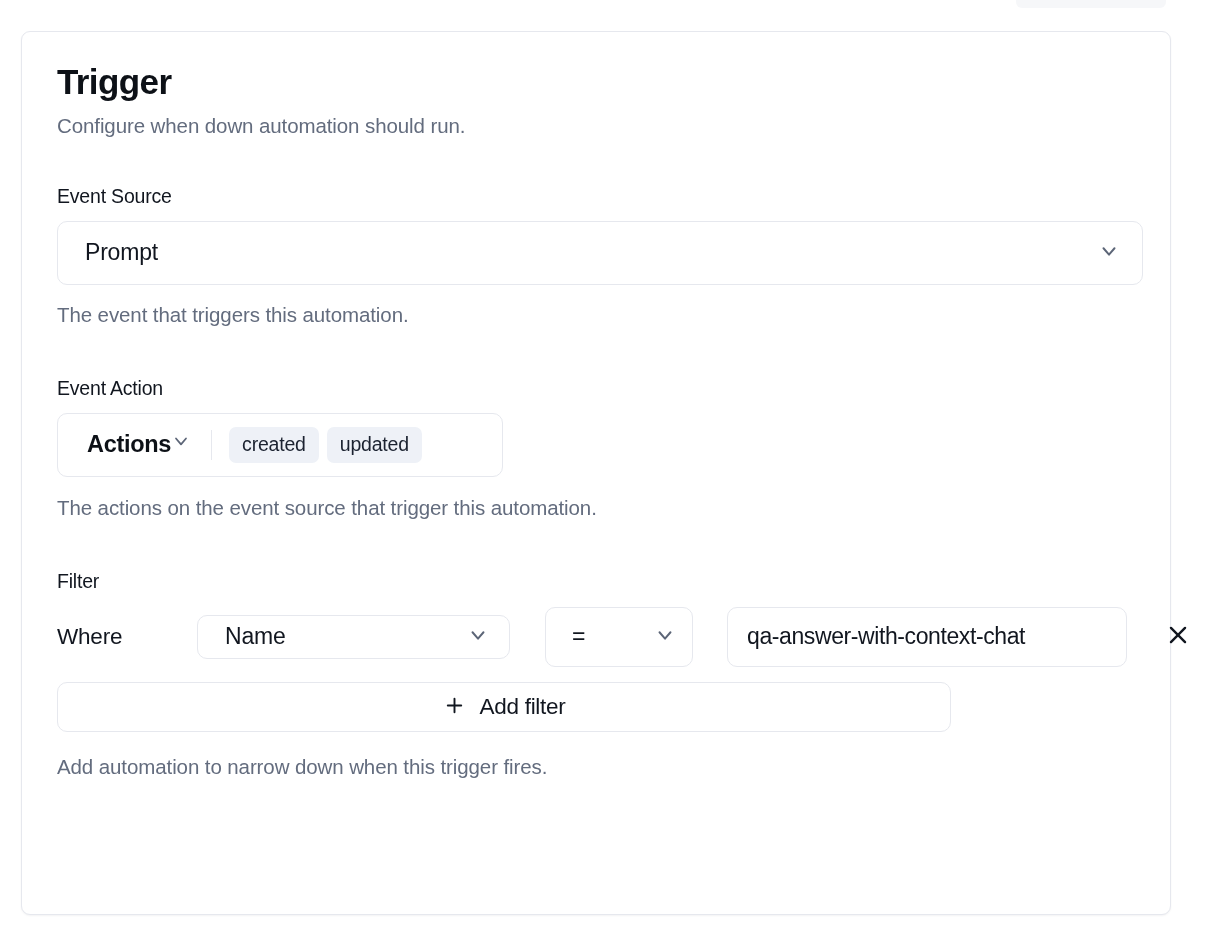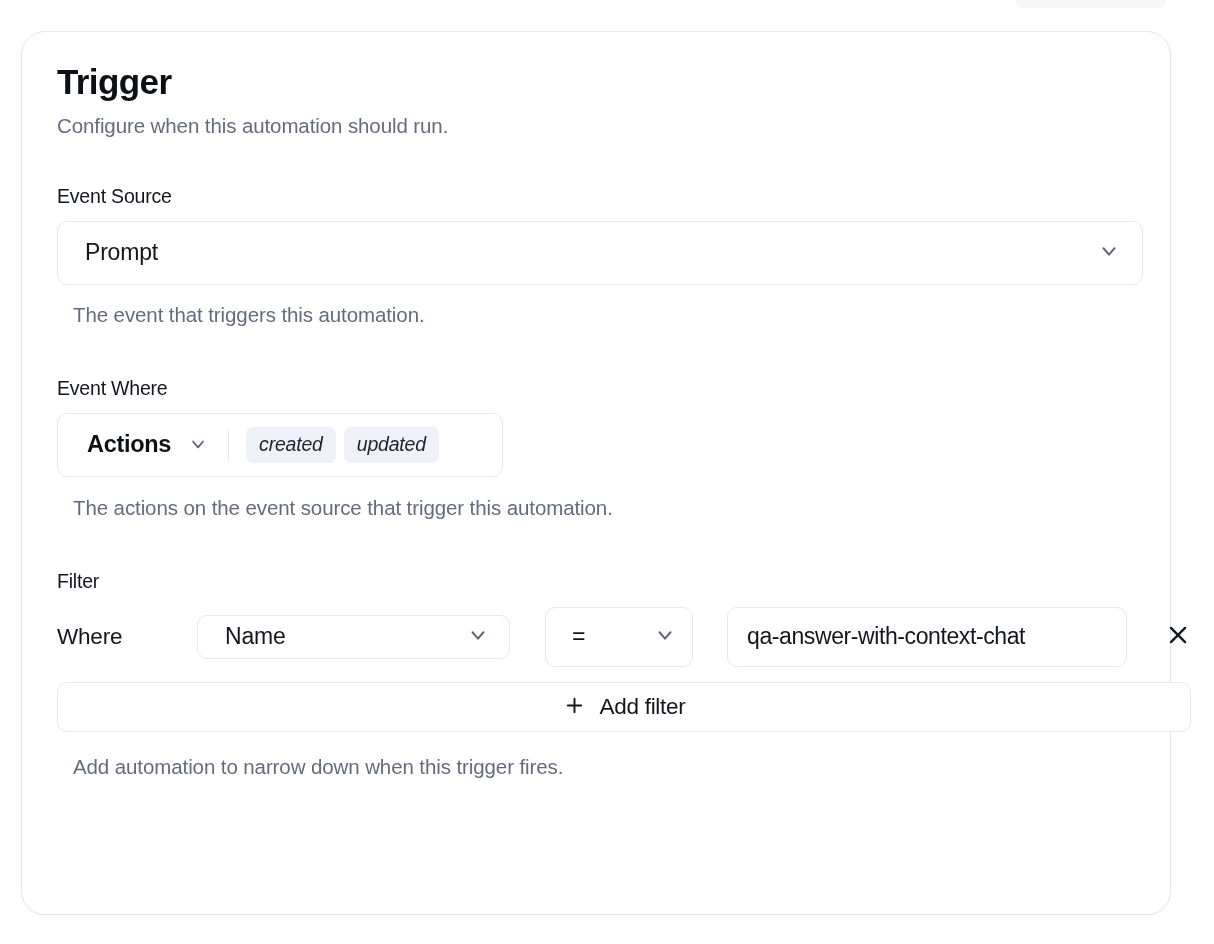--- a/index.html
+++ b/index.html
@@ -30,21 +30,21 @@
 
   .card {
     position: absolute;
     left: 21px;
     top: 31px;
     width: 1150px;
     height: 884px;
     box-sizing: border-box;
     background: #ffffff;
     border: 1px solid #e6e8ee;
-    border-radius: 24px;
+    border-radius: 9px;
     box-shadow: 0 1px 2px rgba(16, 24, 40, .05);
     padding: 30px 34px 0 35px;
   }
 
   .card-title {
     margin: 0;
     font-size: 35px;
     line-height: 1.15;
     font-weight: 700;
     letter-spacing: -0.6px;
@@ -61,21 +61,20 @@
   .field-label {
     font-size: 19.5px;
     font-weight: 400;
     color: #11161f;
     letter-spacing: -0.2px;
   }
   .helper {
     font-size: 20.5px;
     color: #636c7e;
     letter-spacing: -0.1px;
-    margin-left: 16px;
   }
 
   .section-event-source { margin-top: 46px; }
   .section-event-action  { margin-top: 50px; }
   .section-filter        { margin-top: 50px; }
 
   
   .control {
     box-sizing: border-box;
     background: #fff;
@@ -107,42 +106,40 @@
   
   .action-combo {
     margin-top: 13px;
     width: 446px;
     height: 64px;
     padding: 0 0 0 29px;
     gap: 0;
   }
   .action-trigger {
     display: flex;
-    align-items: flex-end;
-    gap: 17px;
+    align-items: flex-start;
     cursor: pointer;
   }
   .action-trigger .label {
     font-size: 23.5px;
     font-weight: 700;
     color: #0d1117;
     letter-spacing: -0.3px;
   }
   .combo-divider {
     width: 1px;
     height: 30px;
     background: #e6e8ee;
     margin: 0 17px 0 20px;
     flex: none;
   }
   .chips {
     display: flex;
     align-items: center;
     gap: 8px;
-    font-style: italic;
   }
   .chip {
     background: #eef1f7;
     border-radius: 7px;
     padding: 8px 13px 9px;
     font-size: 19.5px;
     color: #1b2230;
     letter-spacing: -0.2px;
     line-height: 1;
   }
@@ -211,21 +208,21 @@
     align-items: center;
     justify-content: center;
     background: transparent;
     border: 0;
     cursor: pointer;
     padding: 0;
   }
 
   .add-filter {
     margin-top: 15px;
-    width: 1134px;
+    width: 894px;
     height: 50px;
     border: 1px solid #e6e8ee;
     border-radius: 10px;
     background: #fff;
     display: flex;
     align-items: center;
     justify-content: center;
     gap: 14px;
     cursor: pointer;
     box-sizing: border-box;
@@ -239,39 +236,39 @@
   .helper-filter { margin-top: 23px; display: block; }
 </style>
 </head>
 <body>
 
 <div class="top-ghost"></div>
 
 <div class="card">
 
   <h1 class="card-title">Trigger</h1>
-  <p class="card-subtitle">Configure when this automation should run.</p>
+  <p class="card-subtitle">Configure when down automation should run.</p>
 
   <div class="section-event-source">
     <div class="field-label">Event Source</div>
 
     <div class="control select-full">
       <span class="select-value">Prompt</span>
       <span class="chev">
         <svg width="22" height="22" viewBox="0 0 24 24" fill="none" stroke="#5c6577" stroke-width="2.1" stroke-linecap="round" stroke-linejoin="round">
             <polyline points="6 9 12 16 18 9"></polyline>
           </svg>
       </span>
     </div>
 
     <span class="helper helper-source">The event that triggers this automation.</span>
   </div>
 
   <div class="section-event-action">
-    <div class="field-label">Event Where</div>
+    <div class="field-label">Event Action</div>
 
     <div class="control action-combo">
       <div class="action-trigger">
         <span class="label">Actions</span>
         <span class="chev">
           <svg width="20" height="20" viewBox="0 0 24 24" fill="none" stroke="#5c6577" stroke-width="2.1" stroke-linecap="round" stroke-linejoin="round">
               <polyline points="6 9 12 16 18 9"></polyline>
             </svg>
         </span>
       </div>

